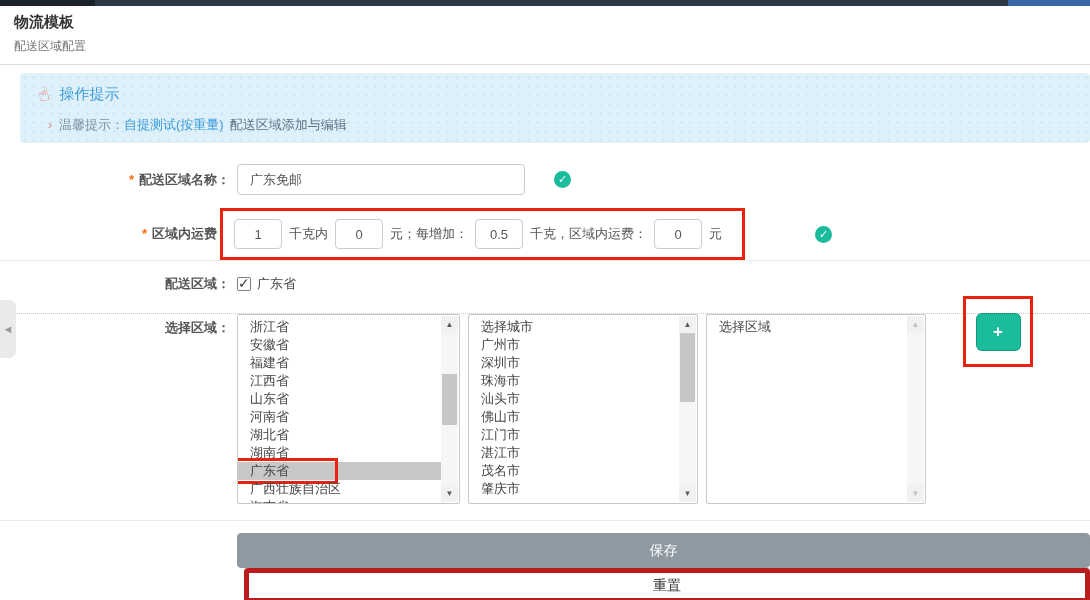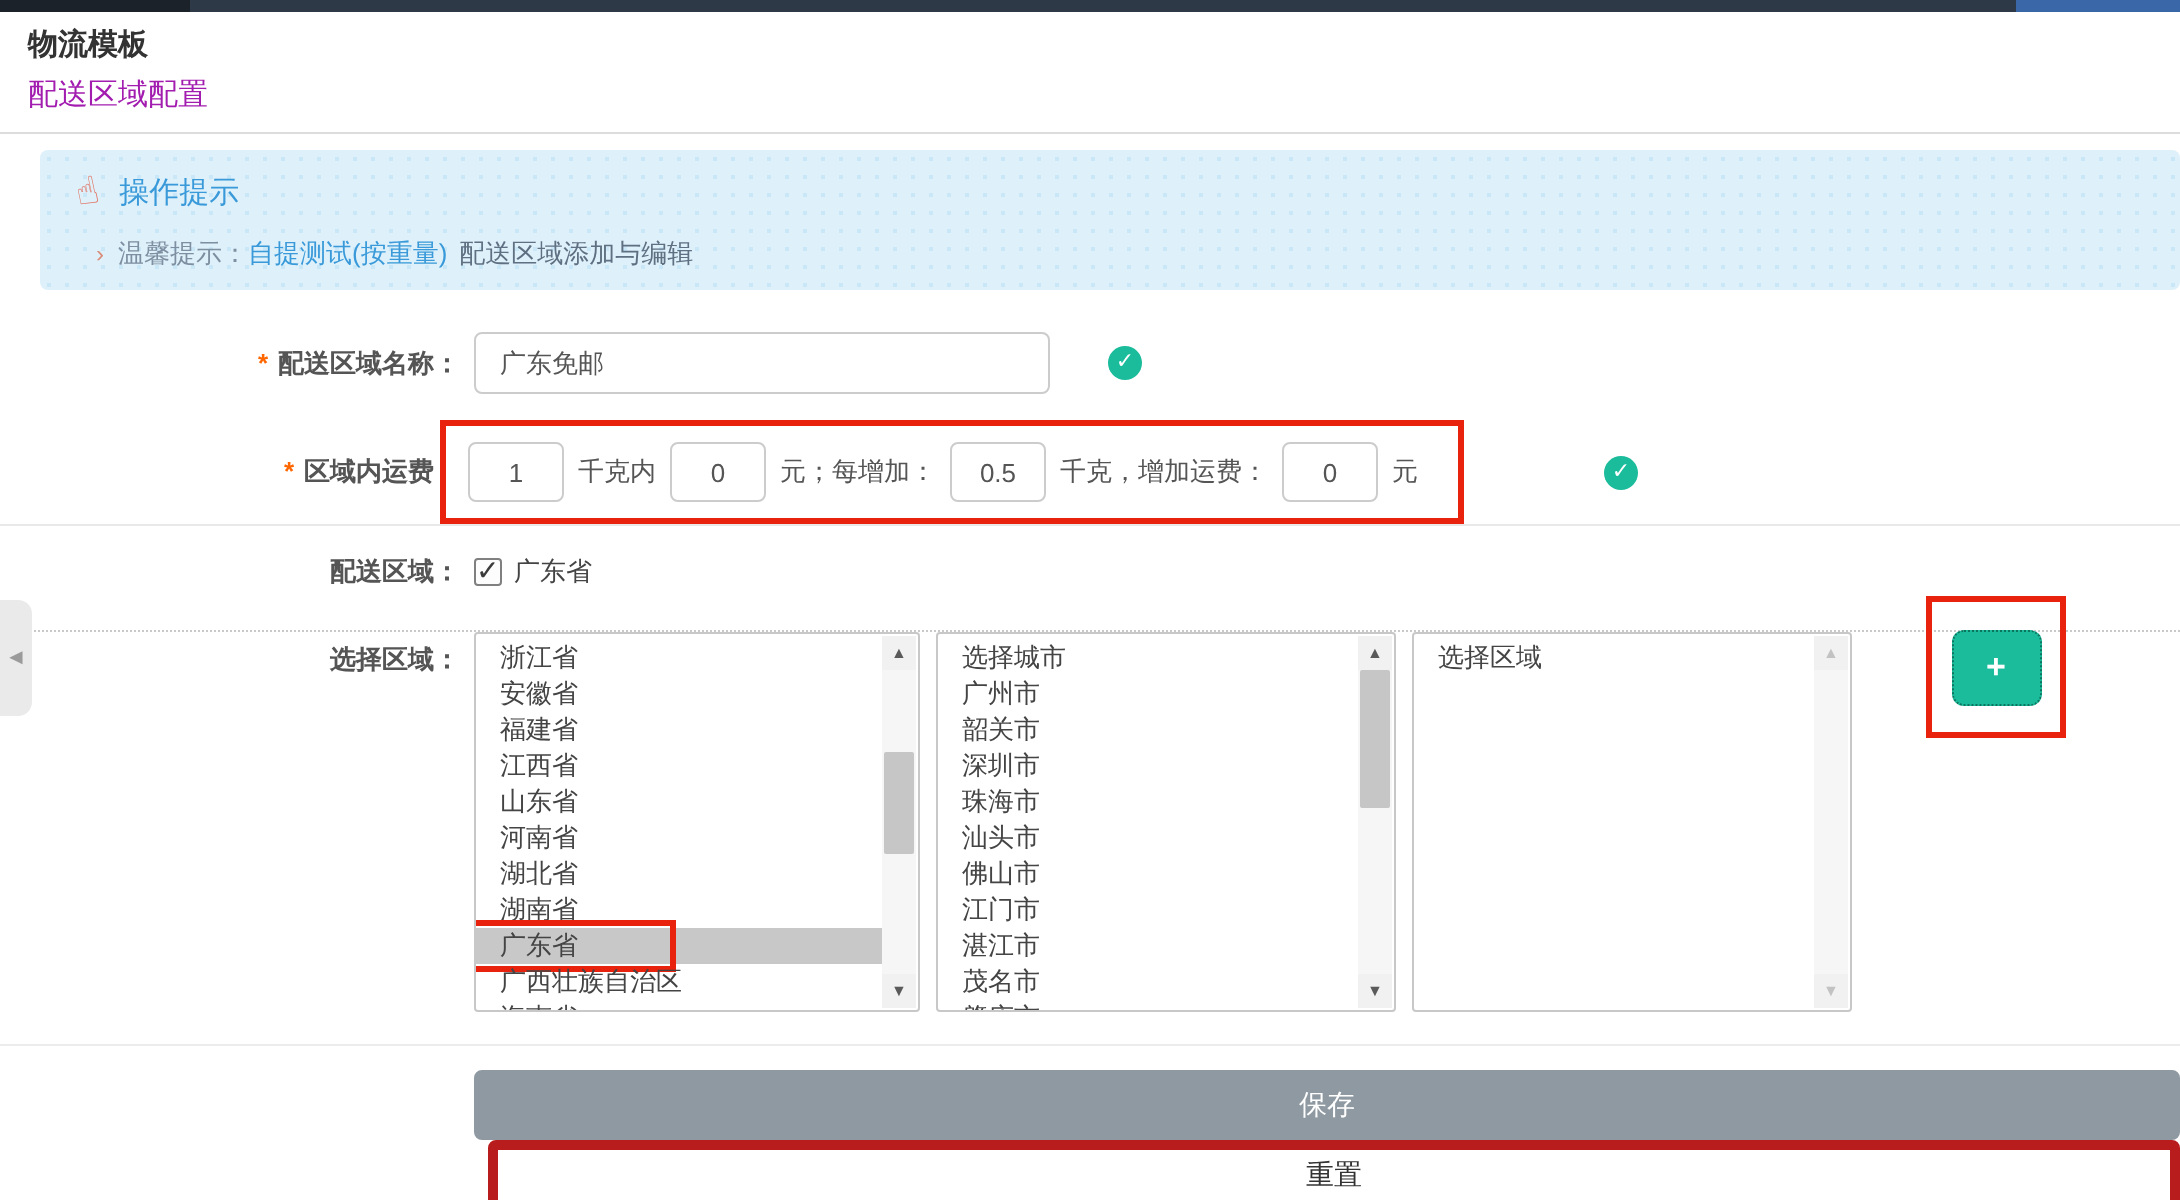--- a/index.html
+++ b/index.html
@@ -13,21 +13,21 @@
 
   
   .topbar { display: flex; height: 6px; width: 100%; }
   .seg-dark { width: 95px; background: #1b222a; }
   .seg-navy { flex: 1; background: #2d3947; }
   .seg-blue { width: 82px; background: var(--topbar-blue, #3a67a8); }
 
   
   .header { padding: 7px 0 0 14px; }
   .page-title { font-size: 15px; font-weight: bold; color: #333; }
-  .page-subtitle { font-size: 15px; color: #a21caf; margin-top: 6px; }
+  .page-subtitle { font-size: 12px; color: #737373; margin-top: 6px; }
   .divider-top { border-top: 1px solid #dcdcdc; margin-top: 9px; }
 
   
   .tip-box {
     margin: 8px 0 0 20px; width: calc(100% - 20px); height: 70px;
     background-color: var(--tip-bg, #def1fb);
     background-image: radial-gradient(#c9e7f6 1.2px, transparent 1.2px);
     background-size: 9px 9px;
     border-radius: 4px; padding: 10px 0 0 18px;
   }
@@ -193,21 +193,21 @@
     </div>
 
     <div class="row row-freight">
       <div class="row-label"><span class="req">*</span><span>区域内运费：</span></div>
       <div class="freight-box">
         <input class="txt-input freight-input" value="1" style="">
         <span class="unit">千克内</span>
         <input class="txt-input freight-input" value="0" style="">
         <span class="unit">元；每增加：</span>
         <input class="txt-input freight-input" value="0.5" style="">
-        <span class="unit">千克，增加运费：</span>
+        <span class="unit">千克，区域内运费：</span>
         <input class="txt-input freight-input" value="0" style="">
         <span class="unit">元</span>
       </div>
       <div class="check-circle">✓</div>
     </div>
 
     <div class="divider-mid"></div>
 
     <div class="row row-area">
       <div class="row-label">配送区域：</div>
@@ -238,21 +238,20 @@
           <div class="sb-btn up">▲</div>
           <div class="sb-thumb thumb-prov"></div>
           <div class="sb-btn down">▼</div>
         </div>
       </div>
 
       <div class="listbox lb2">
         <div class="list-items">
             <div class="list-item">选择城市</div>
             <div class="list-item">广州市</div>
-            <div class="list-item">韶关市</div>
             <div class="list-item">深圳市</div>
             <div class="list-item">珠海市</div>
             <div class="list-item">汕头市</div>
             <div class="list-item">佛山市</div>
             <div class="list-item">江门市</div>
             <div class="list-item">湛江市</div>
             <div class="list-item">茂名市</div>
             <div class="list-item">肇庆市</div>
           </div>
         <div class="scrollbar">

